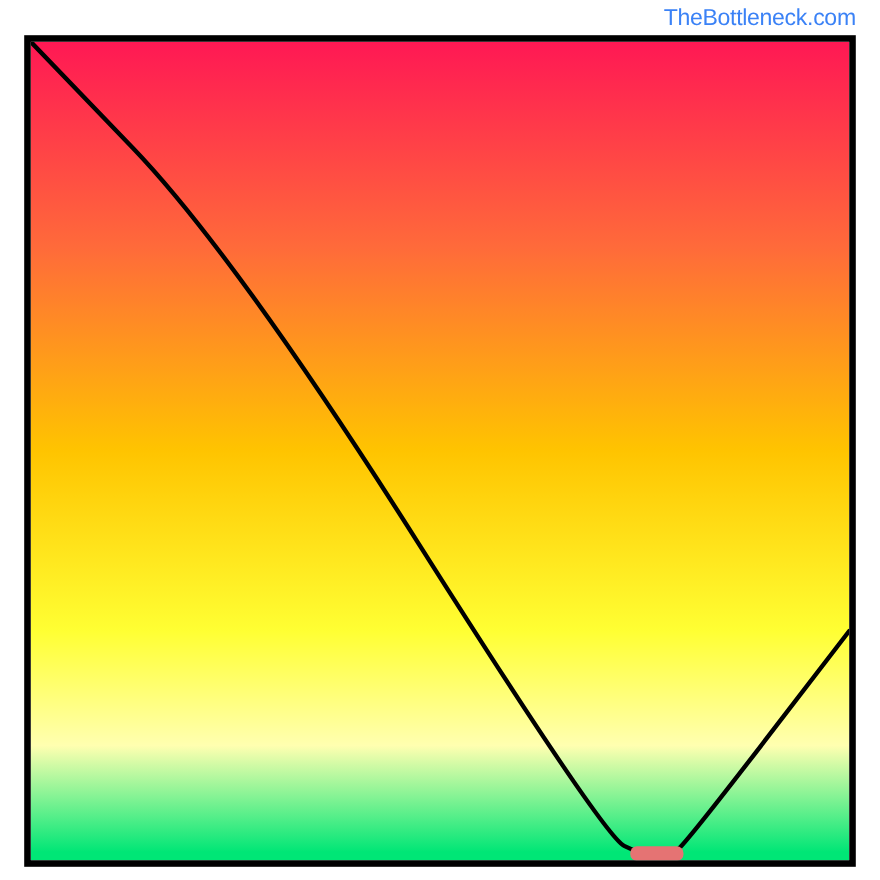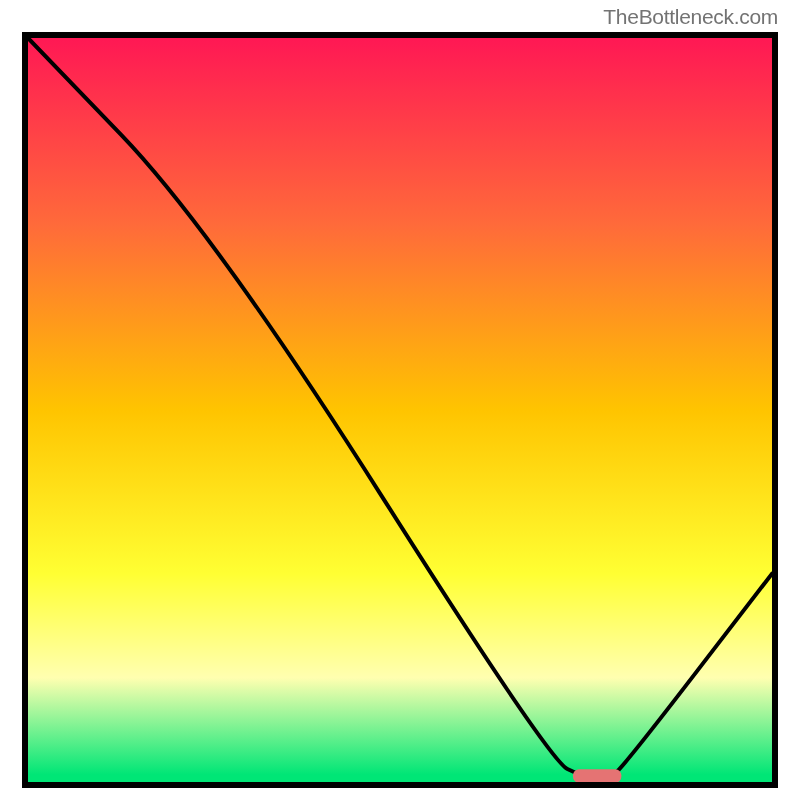--- a/index.html
+++ b/index.html
@@ -10,21 +10,21 @@
     font-family: Arial, Helvetica, sans-serif;
     position: relative;
     overflow: hidden;
   }
   .watermark {
     position: absolute;
     top: 5px;
     right: 22px;
     font-size: 21px;
     font-weight: 500;
-    color: #737373;
+    color: #3b82f6;
     letter-spacing: -0.3px;
   }
   .frame {
     position: absolute;
     top: 32px;
     left: 22px;
     width: 756px;
     height: 756px;
     border: 6px solid #000;
   }

